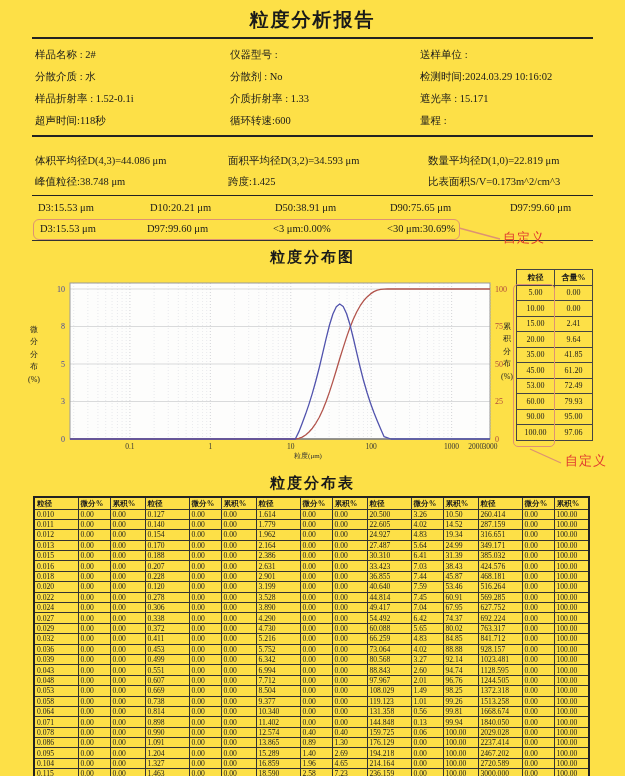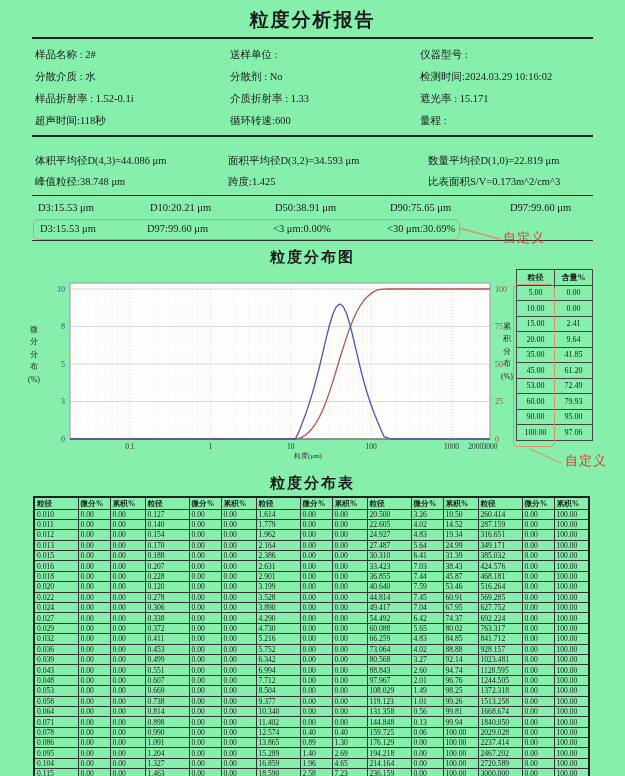--- a/index.html
+++ b/index.html
@@ -1,17 +1,17 @@
 <!DOCTYPE html>
 <html><head>
 <meta charset="utf-8">
 <style>
   * { margin:0; padding:0; box-sizing:border-box; }
   body { background:#fff; font-family:"Liberation Serif", serif; color:#1a1a1a; }
-  .page { width:625px; height:776px; position:relative; background:#86efac; overflow:hidden; }
+  .page { width:625px; height:776px; position:relative; background:#fde047; overflow:hidden; }
   h1 { text-align:center; font-size:19px; font-weight:bold; padding:7px 0 4px; letter-spacing:2px; }
   h2 { text-align:center; font-size:15px; font-weight:bold; letter-spacing:2px; }
   .rule { margin:0 32px; border-top:2px solid #222; }
   .rule.thin { border-top-width:1.5px; }
   .grid { margin:0 20px 0 35px; display:grid; }
   .grid.info { grid-template-columns:195px 190px auto; padding:5px 0 3px; }
   .grid.info .cell { height:22px; line-height:22px; font-size:10.5px; }
   .grid.avg { grid-template-columns:193px 200px auto; padding:13px 0 3px; }
   .grid.avg .cell { height:21px; line-height:21px; font-size:10.5px; }
   .pct { margin:0 20px 0 38px; display:grid; grid-template-columns:112px 125px 115px 120px auto; padding:3px 0 2px; }
@@ -38,22 +38,22 @@
   #dist-table th { font-weight:600; height:12px; }
 </style>
 </head>
 <body>
 
 <div class="page">
   <h1>粒度分析报告</h1>
   <div class="rule"></div>
   <div class="grid info" id="info-grid">
       <div class="cell">样品名称 : 2#</div>
+      <div class="cell">仪器型号 :</div>
       <div class="cell">送样单位 :</div>
-      <div class="cell">仪器型号 :</div>
       <div class="cell">分散介质 : 水</div>
       <div class="cell">分散剂 : No</div>
       <div class="cell">检测时间:2024.03.29 10:16:02</div>
       <div class="cell">样品折射率 : 1.52-0.1i</div>
       <div class="cell">介质折射率 : 1.33</div>
       <div class="cell">遮光率 : 15.171</div>
       <div class="cell">超声时间:118秒</div>
       <div class="cell">循环转速:600</div>
       <div class="cell">量程 :</div>
     </div>

